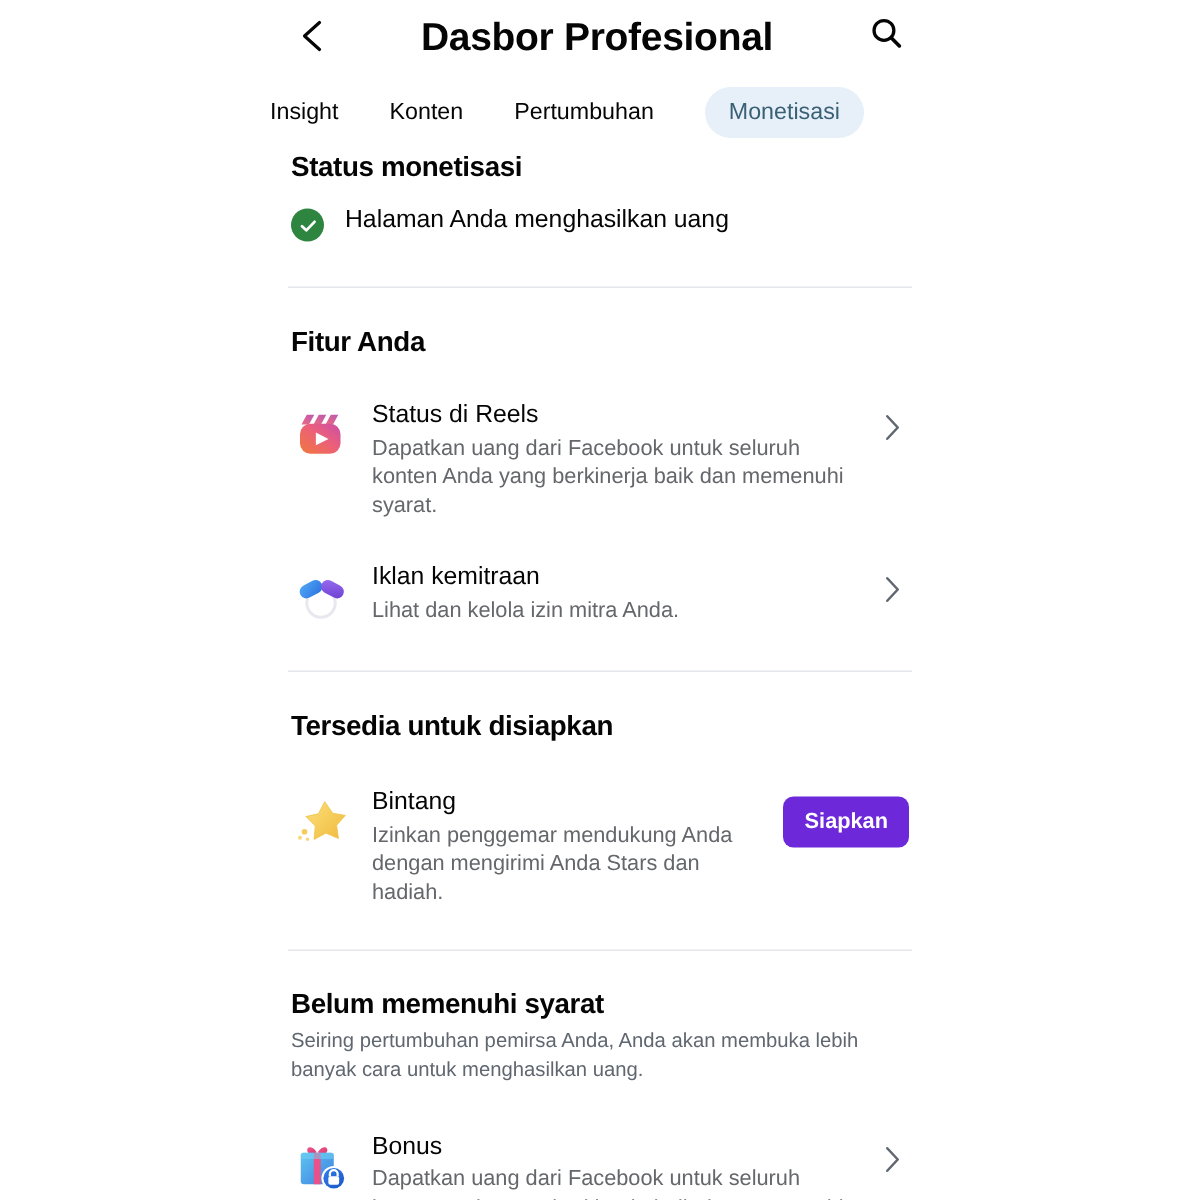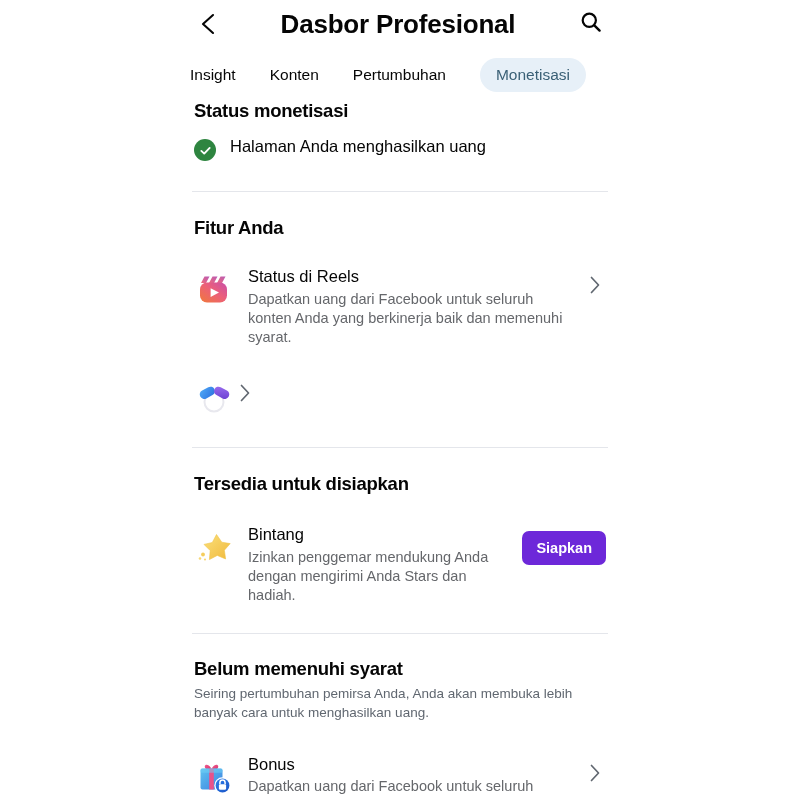--- a/index.html
+++ b/index.html
@@ -56,21 +56,21 @@
     height: 34px;
     display: flex;
     align-items: center;
     justify-content: center;
     margin-right: 2px;
   }
 
   
   .tabs {
     position: absolute;
-    left: 190px;
+    left: 180px;
     top: 56px;
     width: 420px;
     height: 38px;
     display: flex;
     align-items: center;
   }
   .tab {
     font-size: 15.5px;
     color: #050505;
     font-weight: 500;
@@ -315,20 +315,24 @@
             </defs>
             <circle cx="20" cy="25" r="9.5" fill="#ffffff" stroke="#e8e8ee" stroke-width="2"></circle>
             <g transform="rotate(-28 14 16)">
               <rect x="5.5" y="11" width="16" height="9" rx="4.5" fill="url(#bluegrad)"></rect>
             </g>
             <g transform="rotate(28 27 16)">
               <rect x="19.5" y="11" width="16" height="9" rx="4.5" fill="url(#purpgrad)"></rect>
             </g>
           </svg>
         </div>
+        <div class="feature-body">
+          <div class="feature-title">Iklan kemitraan</div>
+          <div class="feature-desc">Lihat dan kelola izin mitra Anda.</div>
+        </div>
         <div class="chevron">
           <svg width="12" height="20" viewBox="0 0 12 20">
             <polyline points="2.5,2.5 9.5,10 2.5,17.5" fill="none" stroke="#606770" stroke-width="1.7" stroke-linecap="round" stroke-linejoin="round"></polyline>
           </svg>
         </div>
       </div>
     </div>
 
     <div style="height:30px"></div>
     <div class="divider"></div>

